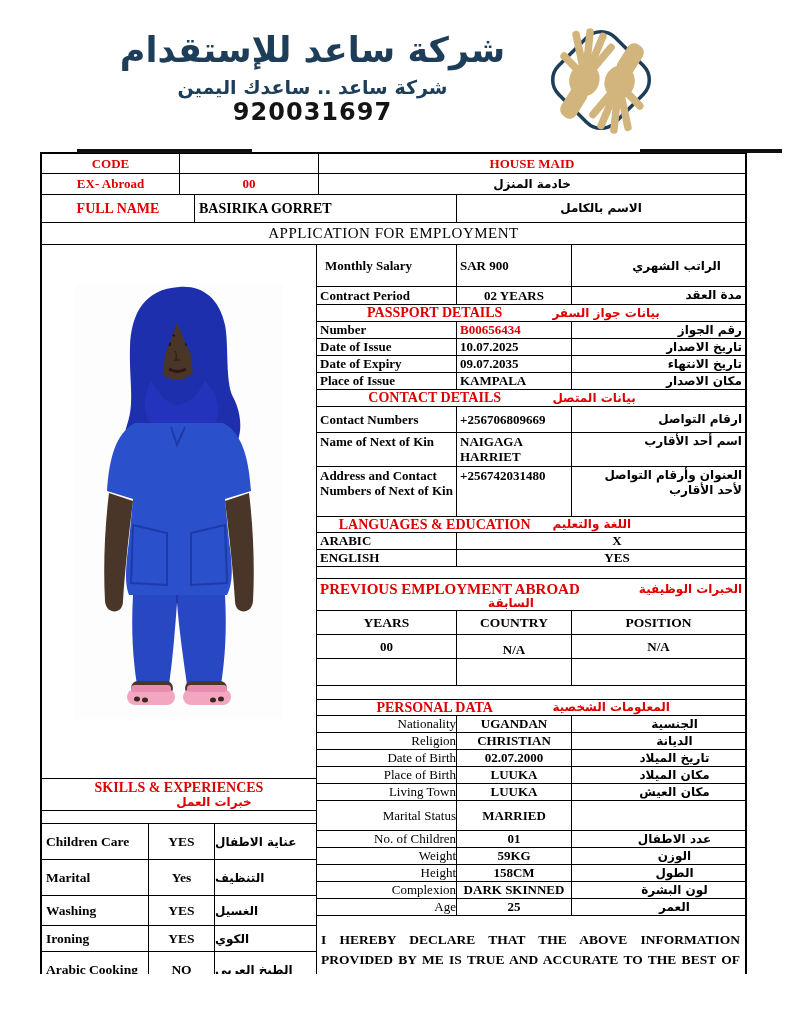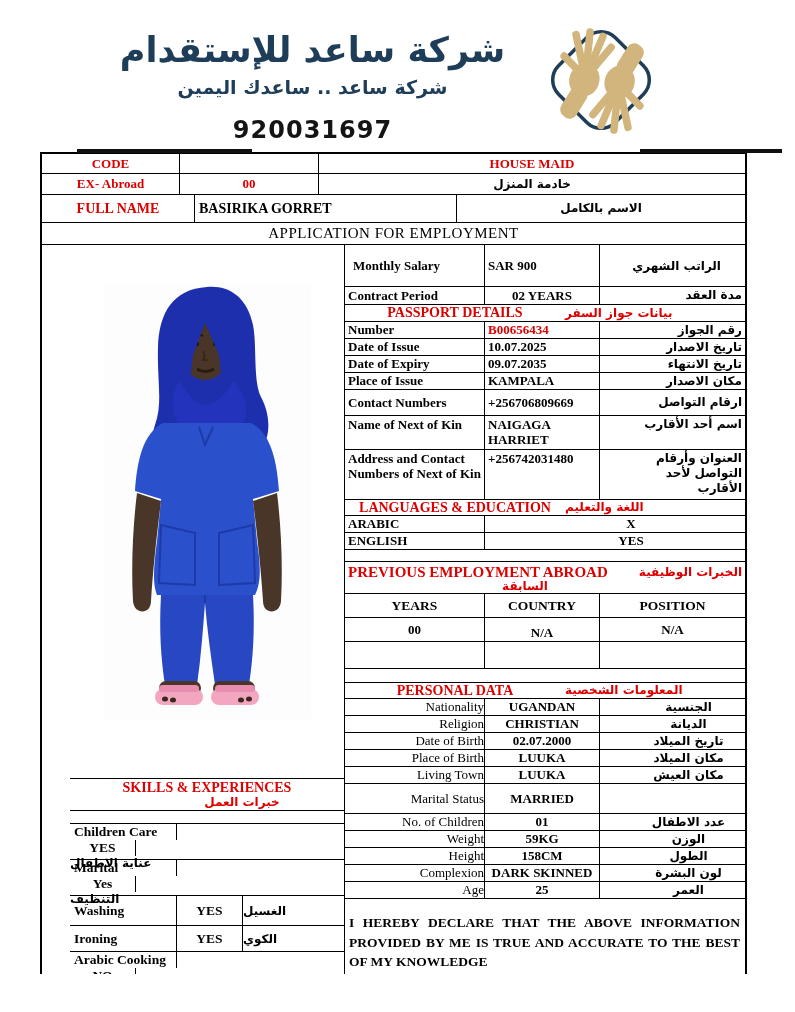--- a/index.html
+++ b/index.html
@@ -4,21 +4,21 @@
 <style>
   * { margin:0; padding:0; box-sizing:border-box; }
   body { background:#fff; width:795px; font-family:"Liberation Serif", serif; color:#000; }
   .page { position:relative; width:795px; height:974px; background:#fff; overflow:hidden; }
 
   
   .hdr { display:flex; justify-content:center; align-items:flex-start; gap:22px; padding-top:16px; }
   .hdr-text { text-align:center; padding-top:14px; }
   .company-name { font-family:"DejaVu Sans", sans-serif; font-weight:bold; font-size:35px; color:#1e3d59; direction:rtl; line-height:1.15; }
   .tagline { font-family:"DejaVu Sans", sans-serif; font-weight:bold; font-size:19px; color:#1e3d59; direction:rtl; margin-top:6px; }
-  .phone { font-family:"DejaVu Sans", sans-serif; font-weight:600; font-size:24px; color:#141414; letter-spacing:1px; margin-top:18px; }
+  .phone { font-family:"DejaVu Sans", sans-serif; font-weight:600; font-size:24px; color:#141414; letter-spacing:1px; margin-top:0; }
   .logo-box { width:148px; height:128px; position:relative; flex:0 0 auto; }
 
   
   .doc { position:absolute; left:40px; top:152px; width:707px; border:2px solid #000; background:#fff; }
   .bar { position:absolute; height:4px; background:#101010; top:-5px; }
   .bar-l { left:35px; width:175px; }
   .bar-r { left:598px; width:142px; }
 
   .row { display:flex; border-bottom:1px solid #000; align-items:stretch; }
   .c { border-right:1px solid #000; overflow:hidden; }
@@ -31,21 +31,21 @@
   
   .h20 { height:20px; line-height:19px; font-size:13px; }
   .h21 { height:21px; line-height:20px; font-size:13px; }
   .w138 { width:138px; } .w139 { width:139px; } .wrest { flex:1; }
   .approw { height:22px; line-height:21px; font-size:15px; letter-spacing:.5px; }
   .namerow { height:28px; line-height:27px; font-size:14px; }
   .w153 { width:153px; } .w262 { width:262px; padding-left:4px; }
 
   
   .main { display:flex; }
-  .left { width:275px; border-right:1px solid #000; display:flex; flex-direction:column;margin-left:28px; }
+  .left { width:275px; border-right:1px solid #000; display:flex; flex-direction:column; }
   .right { flex:1; display:flex; flex-direction:column; }
 
   
   .rr { display:flex; border-bottom:1px solid #000; }
   .cl { width:140px; border-right:1px solid #000; font-size:13px; font-weight:bold; padding-left:3px; }
   .cv { width:115px; border-right:1px solid #000; font-size:13px; font-weight:bold; padding-left:3px; }
   .ca { flex:1; text-align:right; padding-right:3px;margin-left:32px; }
   .ca.ctr { text-align:center; padding-right:0; }
   .cv.ctr, .cl.ctr { padding-left:0; }
   .h42 { height:42px; line-height:42px; }
@@ -80,21 +80,21 @@
 
   
   .photocell { height:534px; border-bottom:1px solid #000; display:flex; justify-content:center; align-items:flex-start; padding-top:40px; }
   .skillshdr { height:32px; border-bottom:1px solid #000; text-align:center; font-size:14px; line-height:15px; padding-top:1px; }
   .skills-ar-line { padding-left:70px; }
   .spacer13 { height:13px; border-bottom:1px solid #000; }
   .sk { display:flex; border-bottom:1px solid #000; }
   .sk-l { width:107px; border-right:1px solid #000; font-size:13.5px; font-weight:bold; padding-left:4px; display:flex; align-items:center; }
   .sk-v { width:66px; border-right:1px solid #000; font-size:13.5px; font-weight:bold; text-align:center; display:flex; align-items:center; justify-content:center; }
   .sk-a { flex:1; text-align:right; padding-right:2px; display:flex; align-items:center; justify-content:flex-end; }
-  .h36 { height:36px;flex-direction:column; } .h30s { height:30px; } .h26s { height:26px; }
+  .h36 { height:36px; } .h30s { height:30px; } .h26s { height:26px; }
   .fill { flex:1; }
 </style>
 </head>
 <body>
 
 <div class="page">
 
   <div class="hdr">
     <div class="hdr-text">
       <div class="company-name">شركة ساعد للإستقدام</div>
@@ -268,20 +268,24 @@
           <div class="cl">Date of Expiry</div>
           <div class="cv">09.07.2035</div>
           <div class="ca ar">تاريخ الانتهاء</div>
         </div>
         <div class="rr h17">
           <div class="cl">Place of Issue</div>
           <div class="cv">KAMPALA</div>
           <div class="ca ar">مكان الاصدار</div>
         </div>
 
+        <div class="rr sechdr">
+          <div class="sec-en red b">CONTACT DETAILS</div>
+          <div class="sec-ar ar red">بيانات المتصل</div>
+        </div>
         <div class="rr h26" style="align-items:center;">
           <div class="cl" style="align-self:stretch; line-height:25px;">Contact Numbers</div>
           <div class="cv" style="align-self:stretch; line-height:25px;">+256706809669</div>
           <div class="ca ar" style="align-self:stretch; line-height:25px;">ارقام التواصل</div>
         </div>
         <div class="rr" style="height:34px;">
           <div class="cl multiline">Name of Next of Kin</div>
           <div class="cv multiline">NAIGAGA HARRIET</div>
           <div class="ca ar multiline">اسم أحد الأقارب</div>
         </div>

